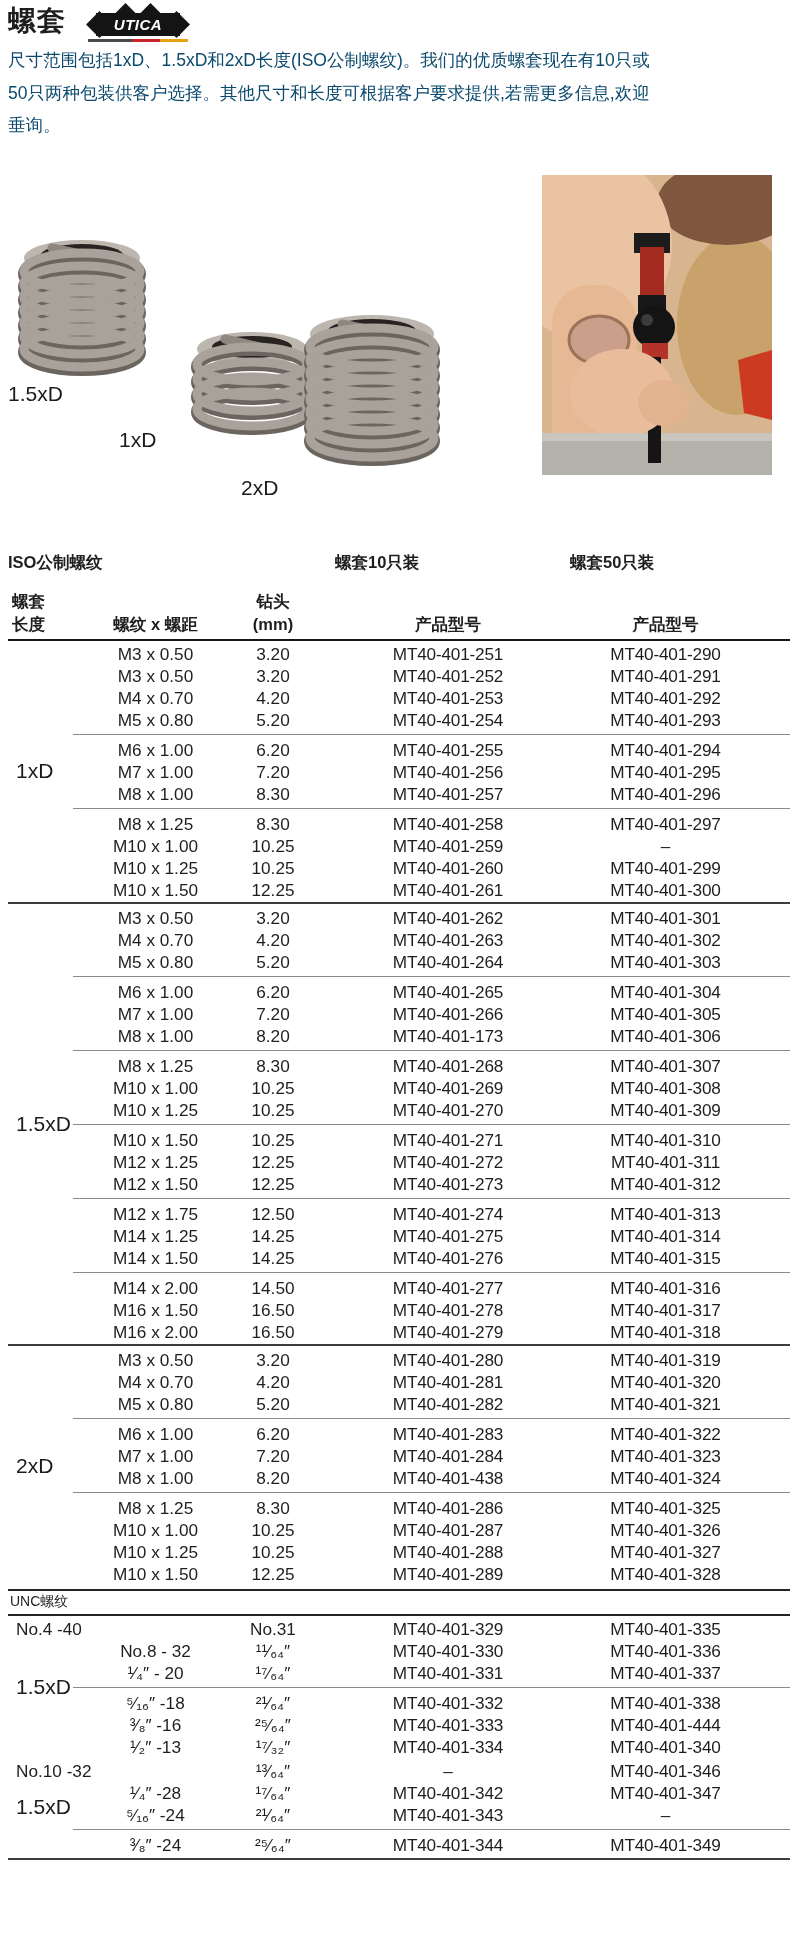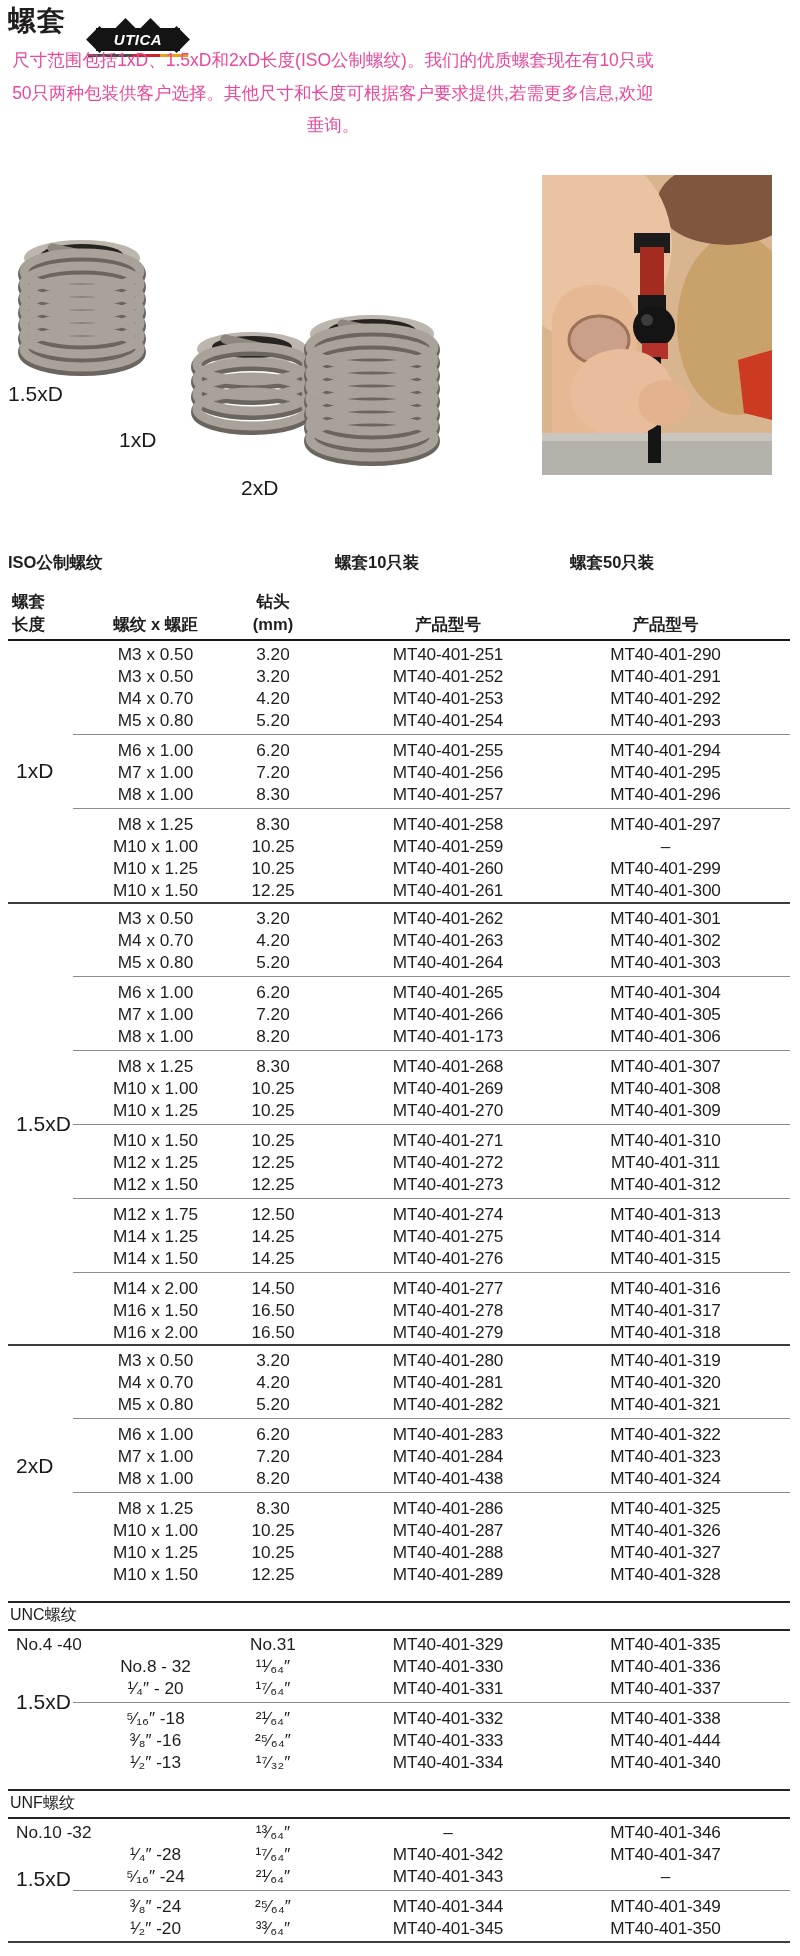--- a/index.html
+++ b/index.html
@@ -1,28 +1,28 @@
 <!DOCTYPE html>
 <html><head>
 <meta charset="utf-8">
 <style>
   html,body{margin:0;padding:0;background:#fff;}
   .page{position:relative;width:800px;height:1956px;background:#fff;overflow:hidden;
         font-family:"Liberation Sans","DejaVu Sans",sans-serif;color:#1f1d1e;}
   
   .title{position:absolute;left:8px;top:2px;font-size:28px;font-weight:700;letter-spacing:1px;}
-  .utica-logo{position:absolute;left:88px;top:22px;width:100px;height:38px;}
+  .utica-logo{position:absolute;left:88px;top:7px;width:100px;height:38px;}
   .diamond{position:absolute;width:19px;height:19px;background:#141414;transform:rotate(45deg);}
   .d1{left:2px;top:8px;}  .d2{left:28px;top:0px;} .d3{left:53px;top:0px;} .d4{left:79px;top:8px;}
   .logo-band{position:absolute;left:8px;top:6px;width:84px;height:23px;background:#141414;
              display:flex;align-items:center;justify-content:center;}
   .logo-band span{color:#fff;font-size:15px;font-weight:700;font-style:italic;letter-spacing:.5px;}
   .logo-underline{position:absolute;left:0;top:32px;width:100px;height:3px;
       background:linear-gradient(to right,#4a4a4a 0 44%,#c9252c 44% 72%,#e9a115 72% 100%);}
-  .intro{position:absolute;left:8px;top:44px;width:650px;font-size:17.5px;line-height:32.5px;color:#ec4899;text-align:center;}
+  .intro{position:absolute;left:8px;top:44px;width:650px;font-size:17.5px;line-height:32.5px;color:#0c4a6e;}
   
   .fig{position:absolute;}
   .fig-label{position:absolute;font-size:21px;color:#1b1b1b;}
   
   .tablewrap{position:absolute;left:8px;top:552px;width:782px;}
   .section-labels{position:relative;height:24px;font-weight:700;font-size:16.5px;}
   .sl{position:absolute;top:0;}
   .sl-iso{left:0;} .sl-p10{left:327px;} .sl-p50{left:562px;}
   .col-headers{display:grid;grid-template-columns:65px 165px 70px 280px 155px;
                align-items:end;margin-top:14px;font-weight:700;font-size:16.5px;line-height:23px;}
@@ -35,22 +35,22 @@
   .rows{flex:1;padding-top:2px;padding-bottom:0;}
   .row{position:relative;display:grid;grid-template-columns:165px 70px 280px 155px;
        height:22px;align-items:center;font-size:17.2px;}
   .cell{text-align:center;white-space:nowrap;}
   .cell-thread{position:relative;}
   .row.flush .cell-thread span{position:absolute;left:-57px;top:50%;transform:translateY(-50%);
        width:180px;text-align:left;}
   .cell-p10,.cell-p50{letter-spacing:-0.2px;}
   .subdivider{border-top:1.6px solid #8b8b8b;margin:3px 0 4px 0;}
   .group-divider{border-top:2px solid #3d3d3d;margin:1px 0;}
-  .band{border-top:2px solid #242424;border-bottom:2px solid #242424;margin-top:16px;
-        padding:2px 0 3px 2px;font-size:16px;}
+  .band{border-top:2px solid #242424;border-bottom:2px solid #242424;margin-top:4px;
+        padding:2px 0 3px 2px;font-size:14px;}
   .bottom-rule{border-top:2px solid #3d3d3d;margin-top:2px;}
 </style>
 </head>
 <body>
 
 <div class="page">
 
   <div class="title">螺套</div>
   <div class="utica-logo">
     <span class="diamond d1"></span>
@@ -483,21 +483,20 @@
               <div class="cell cell-p50">MT40-401-444</div>
             </div>
             <div class="row">
               <div class="cell cell-thread"><span>¹⁄₂″ -13</span></div>
               <div class="cell cell-drill">¹⁷⁄₃₂″</div>
               <div class="cell cell-p10">MT40-401-334</div>
               <div class="cell cell-p50">MT40-401-340</div>
             </div>
           </div>
         </div>
-        <div class="band">UNF螺纹</div>
         <div class="group">
           <div class="group-label">1.5xD</div>
           <div class="rows">
             <div class="row flush">
               <div class="cell cell-thread">
                 <span>No.10 -32</span>
               </div>
               <div class="cell cell-drill">¹³⁄₆₄″</div>
               <div class="cell cell-p10">–</div>
               <div class="cell cell-p50">MT40-401-346</div>
@@ -514,24 +513,18 @@
               <div class="cell cell-p10">MT40-401-343</div>
               <div class="cell cell-p50">–</div>
             </div>
             <div class="subdivider"></div>
             <div class="row">
               <div class="cell cell-thread"><span>³⁄₈″ -24</span></div>
               <div class="cell cell-drill">²⁵⁄₆₄″</div>
               <div class="cell cell-p10">MT40-401-344</div>
               <div class="cell cell-p50">MT40-401-349</div>
             </div>
-            <div class="row">
-              <div class="cell cell-thread"><span>¹⁄₂″ -20</span></div>
-              <div class="cell cell-drill">³³⁄₆₄″</div>
-              <div class="cell cell-p10">MT40-401-345</div>
-              <div class="cell cell-p50">MT40-401-350</div>
-            </div>
           </div>
         </div>
       </div>
     <div class="bottom-rule"></div>
   </div>
 </div>
 
 </body></html>

